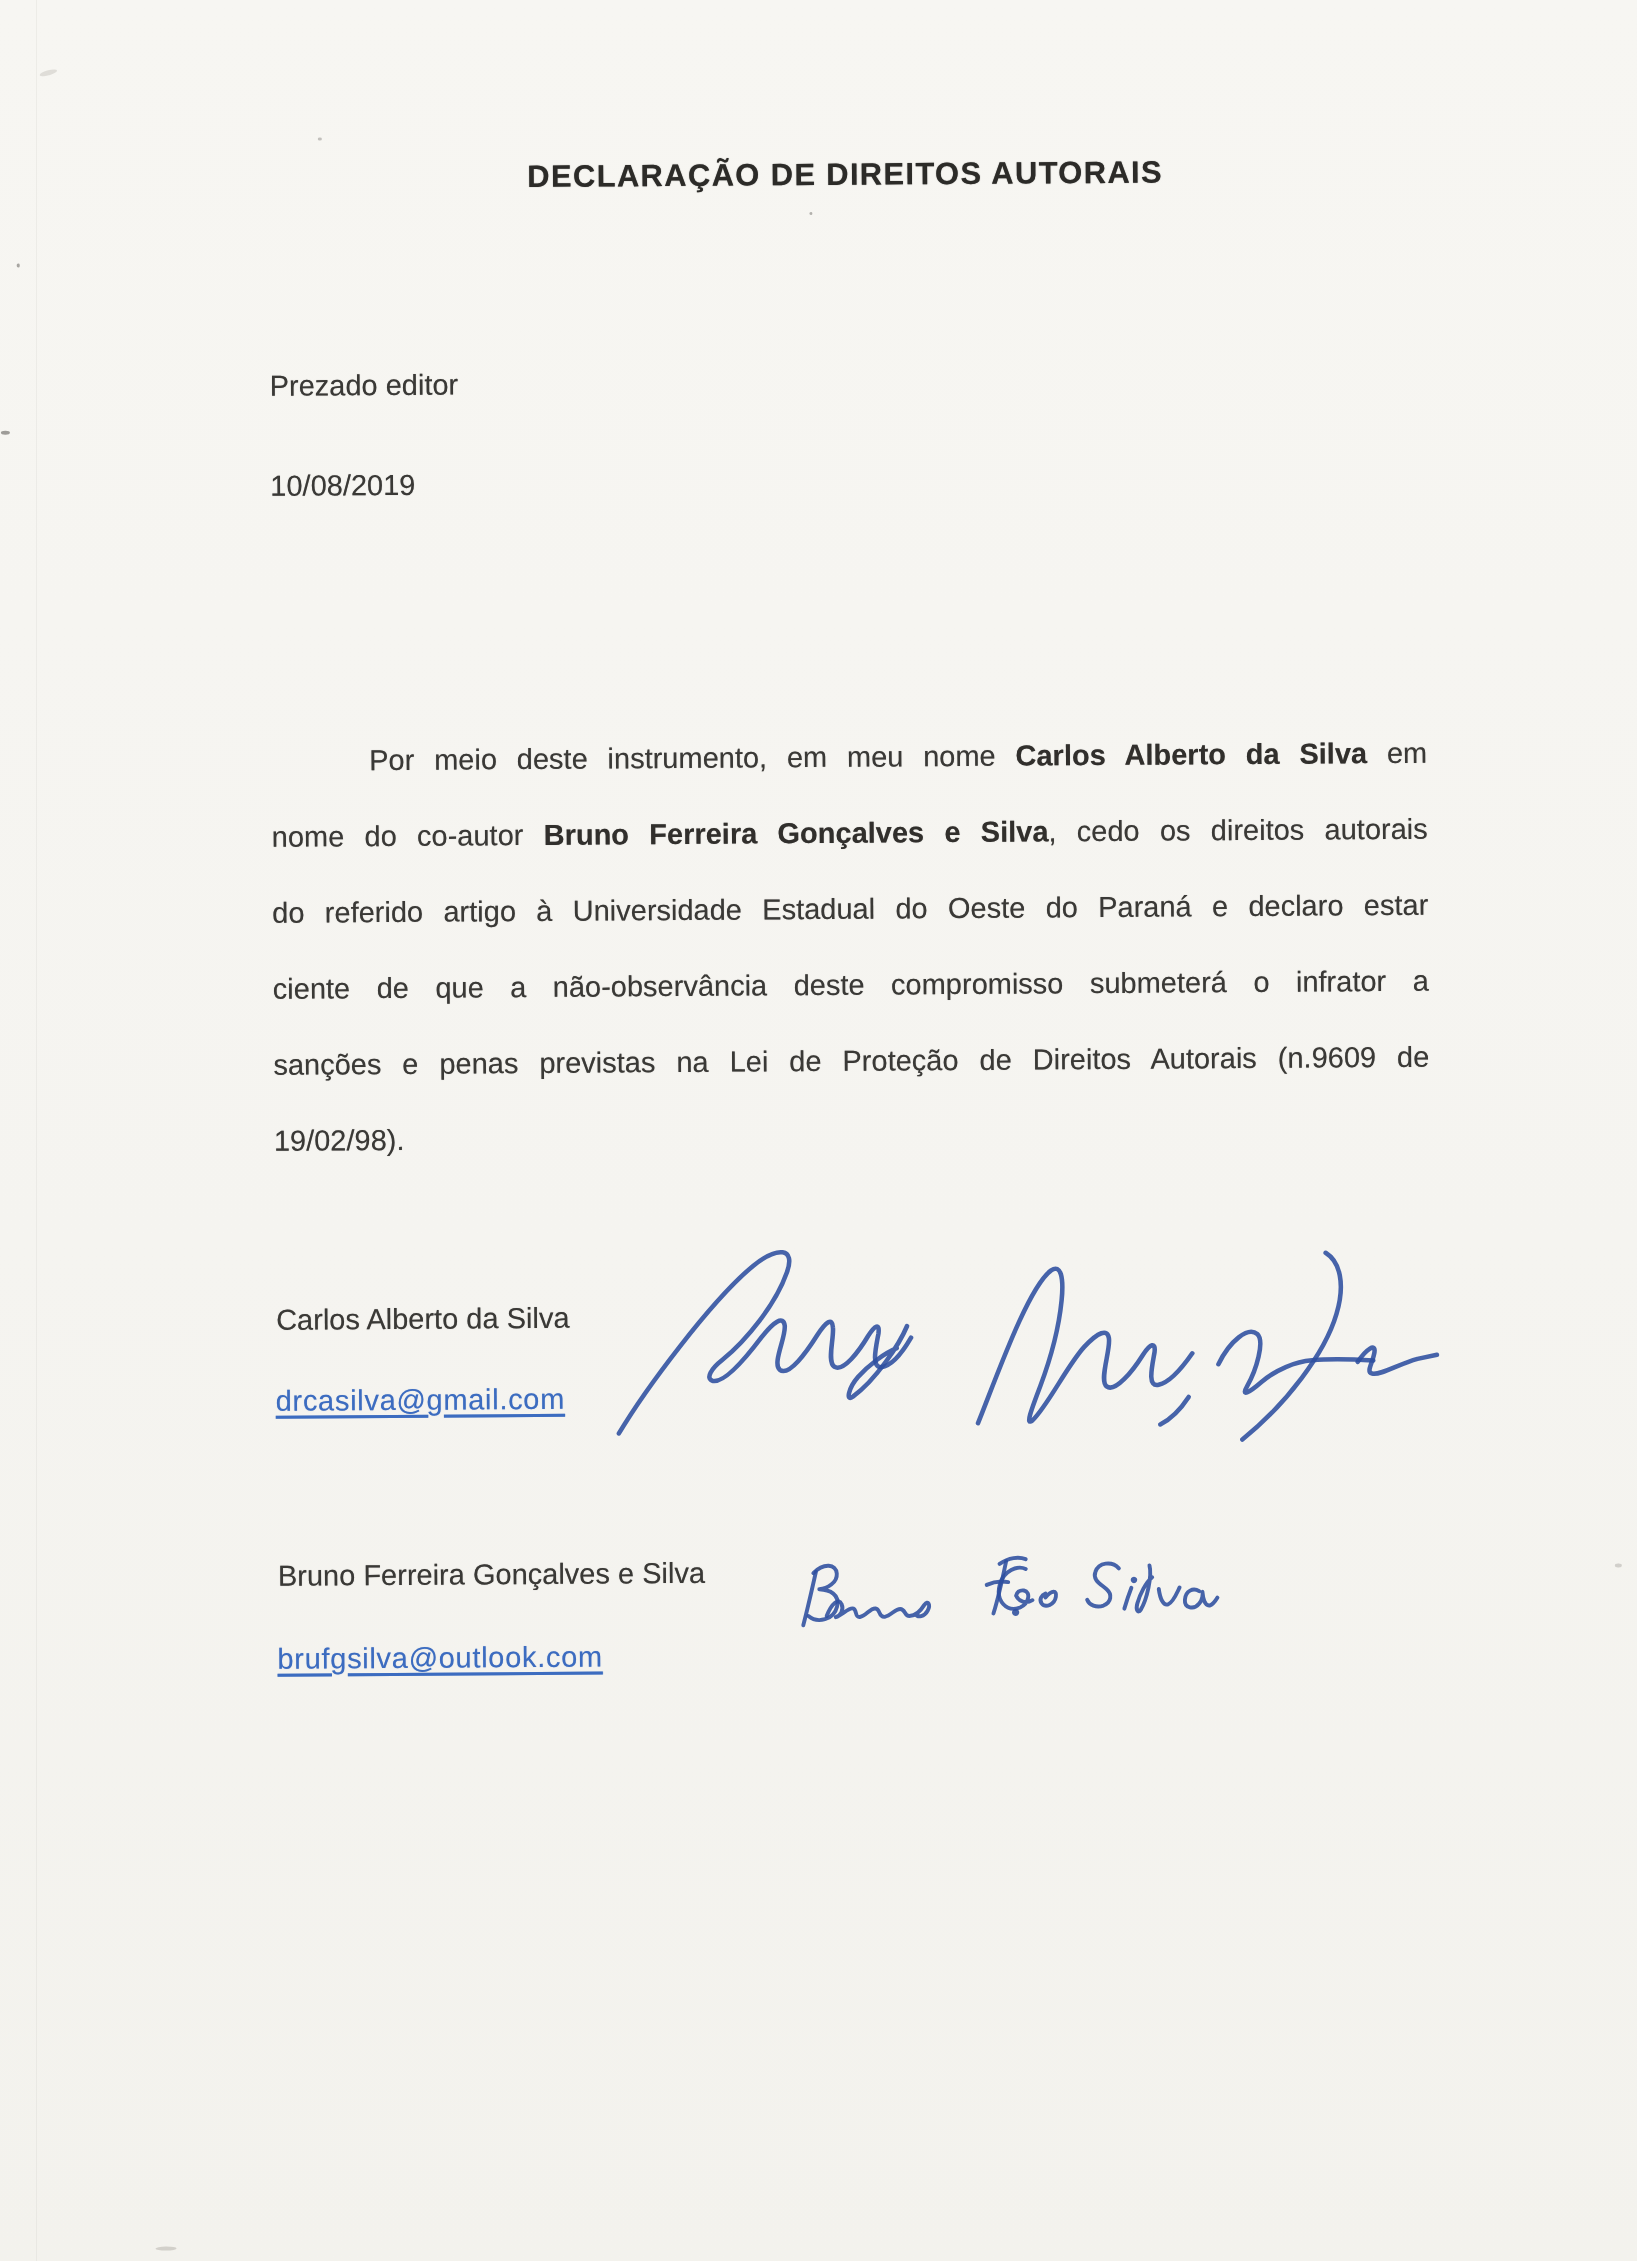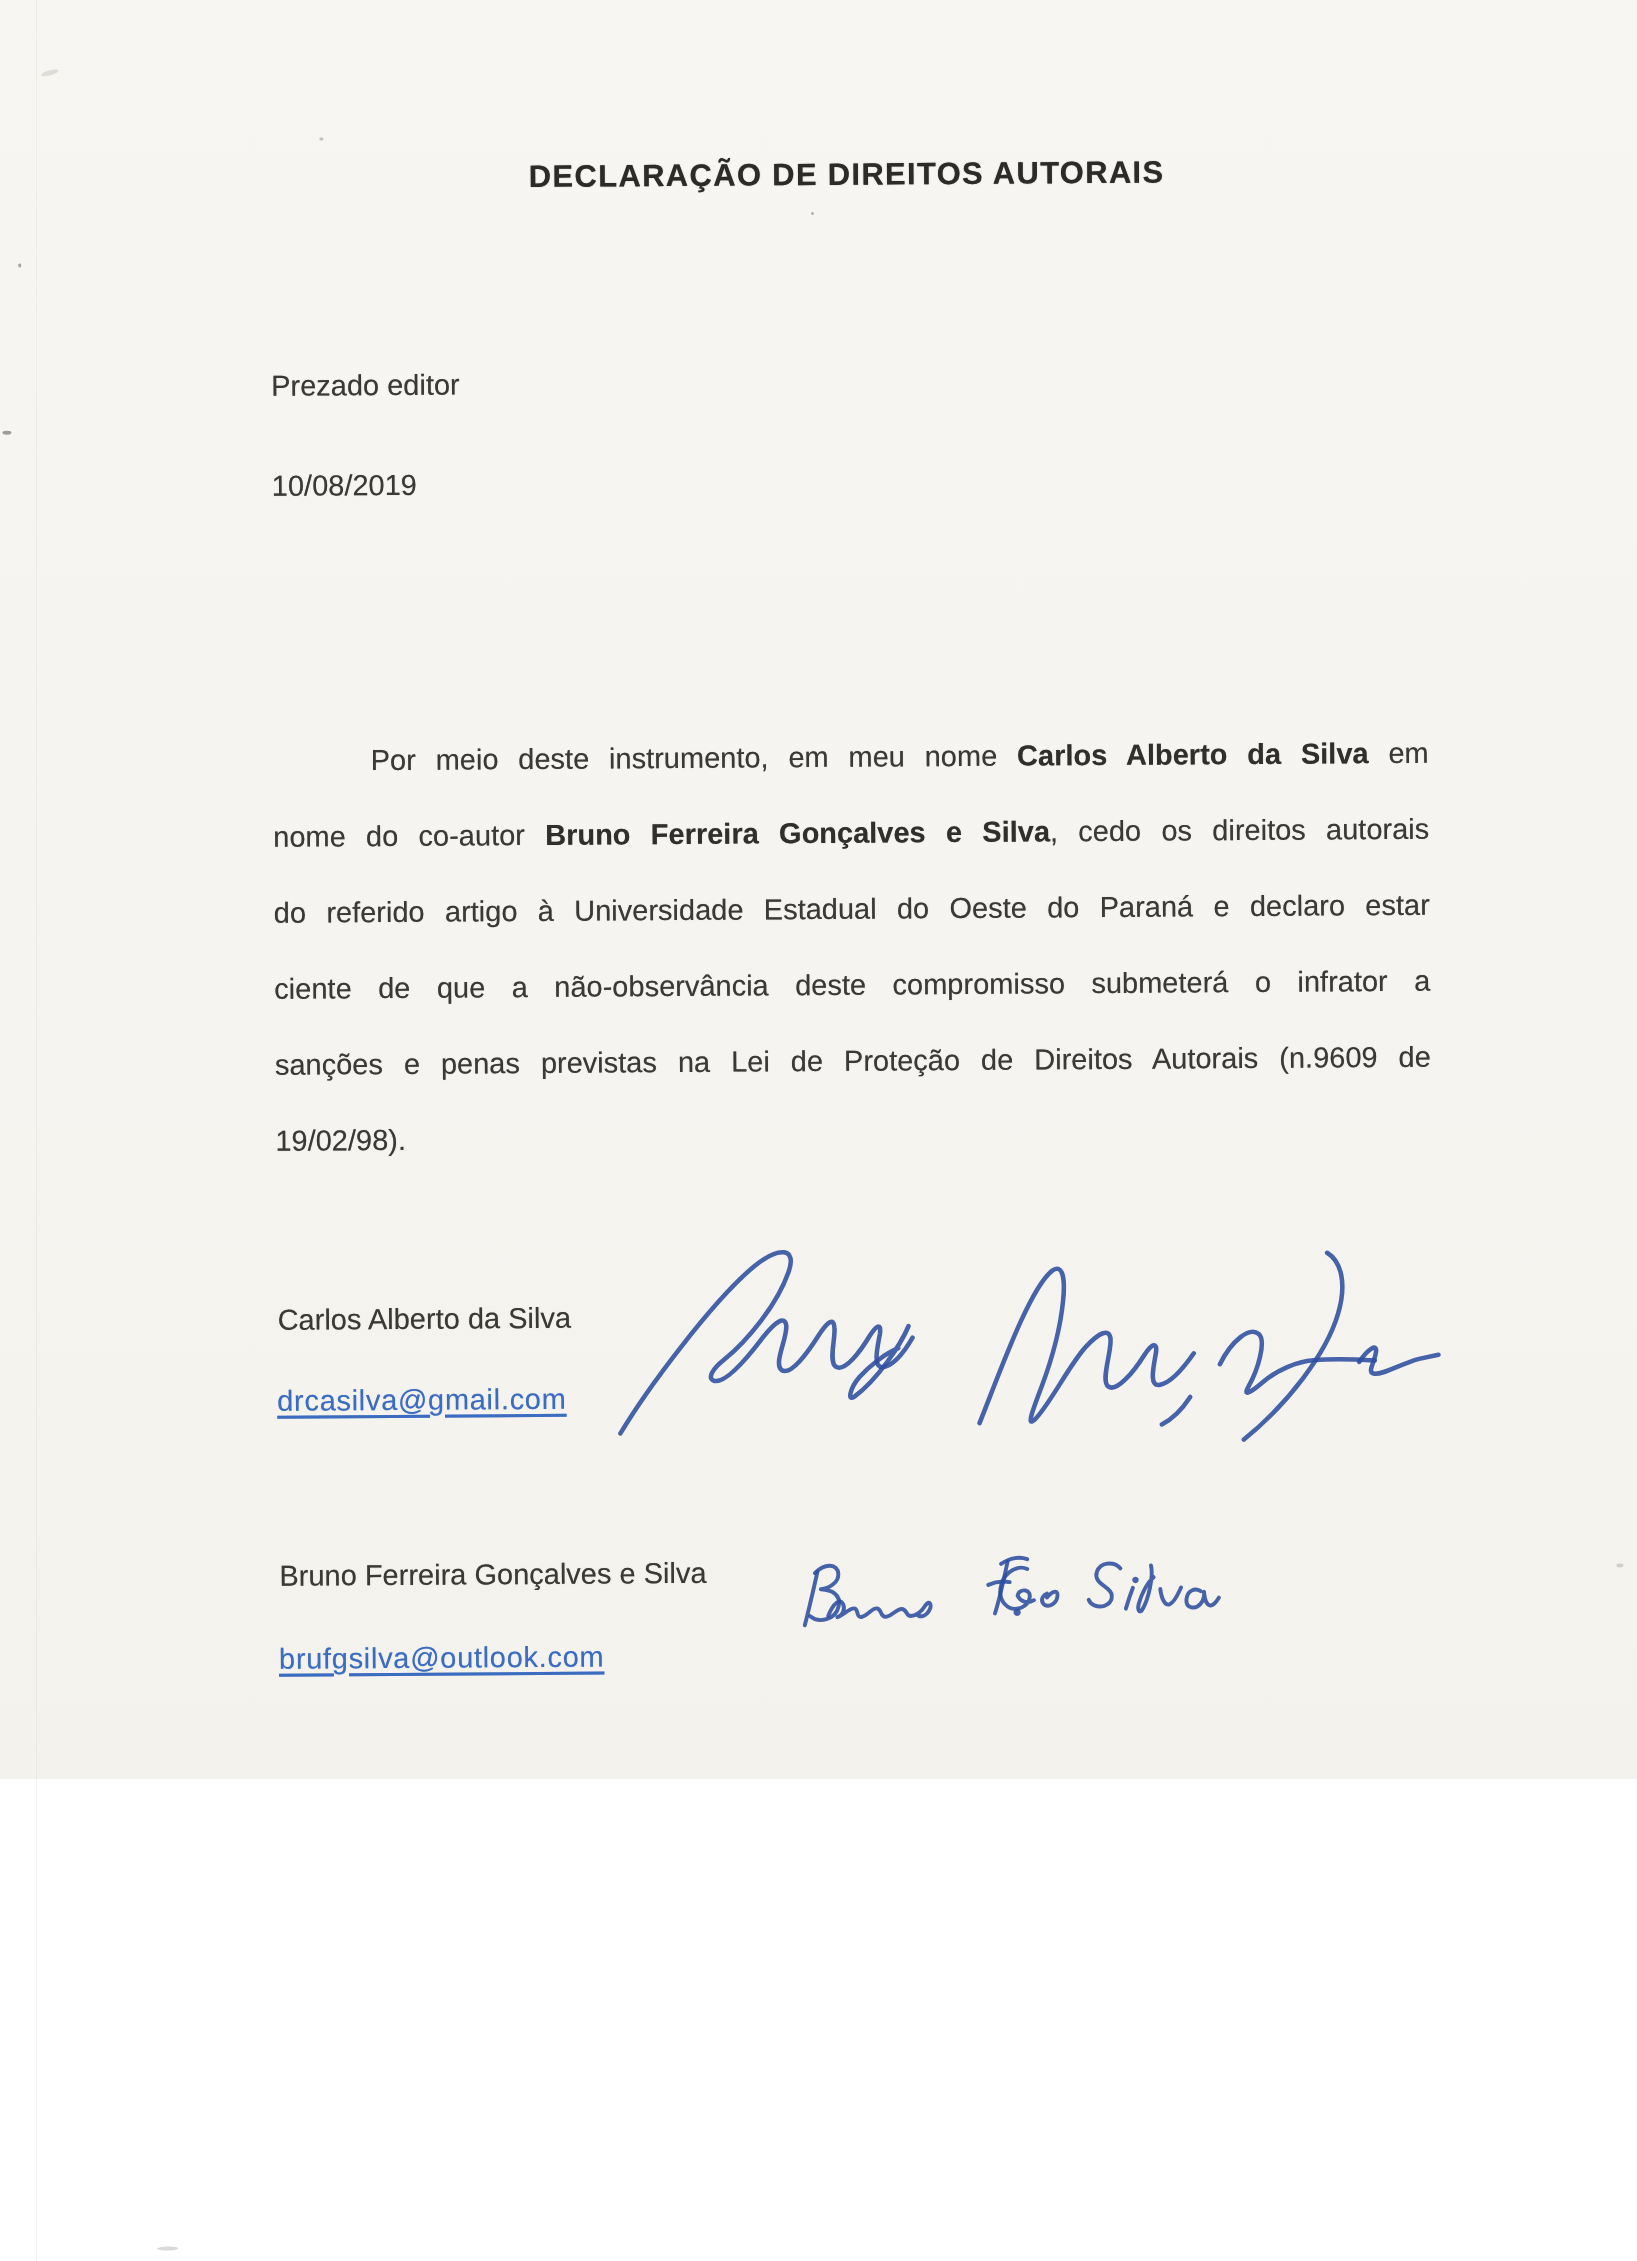--- a/index.html
+++ b/index.html
@@ -6,21 +6,21 @@
     margin: 0;
     padding: 0;
     width: 1637px;
     height: 2261px;
     overflow: hidden;
     font-family: "Liberation Sans", sans-serif;
   }
   .page {
     position: relative;
     width: 1637px;
-    height: 1779px;
+    height: 2261px;
     background: linear-gradient(180deg, #f7f6f2 0%, #f5f4f0 55%, #f3f2ed 100%);
   }
   
   .tilt {
     position: absolute;
     inset: 0;
     transform: rotate(-0.4deg);
     transform-origin: 50% 45%;
   }
   .txt {

